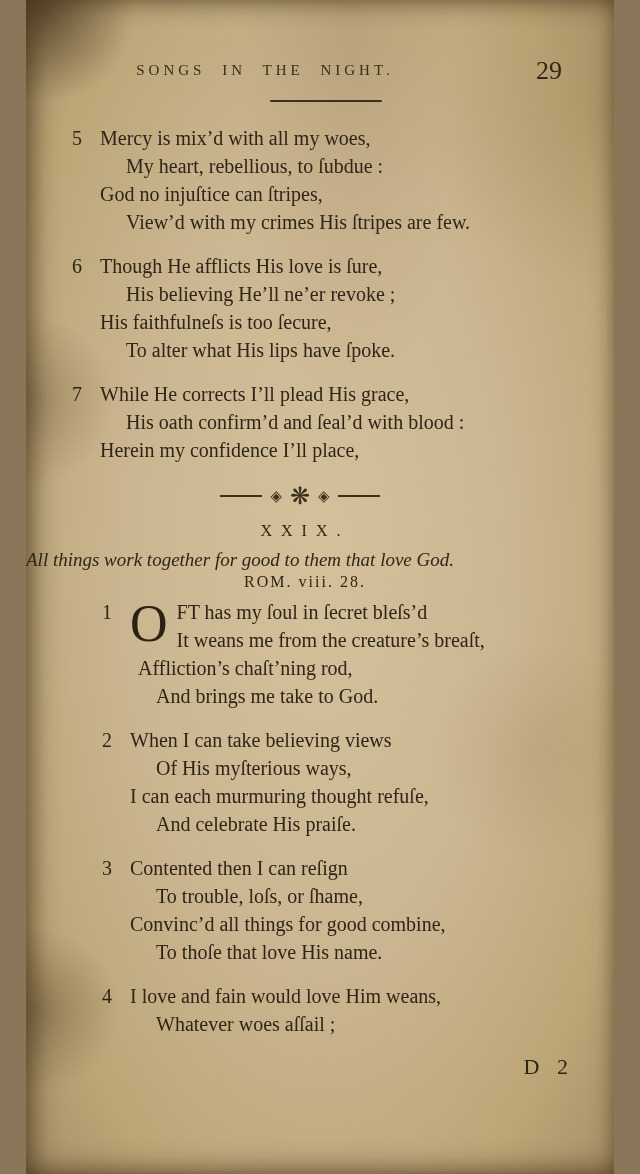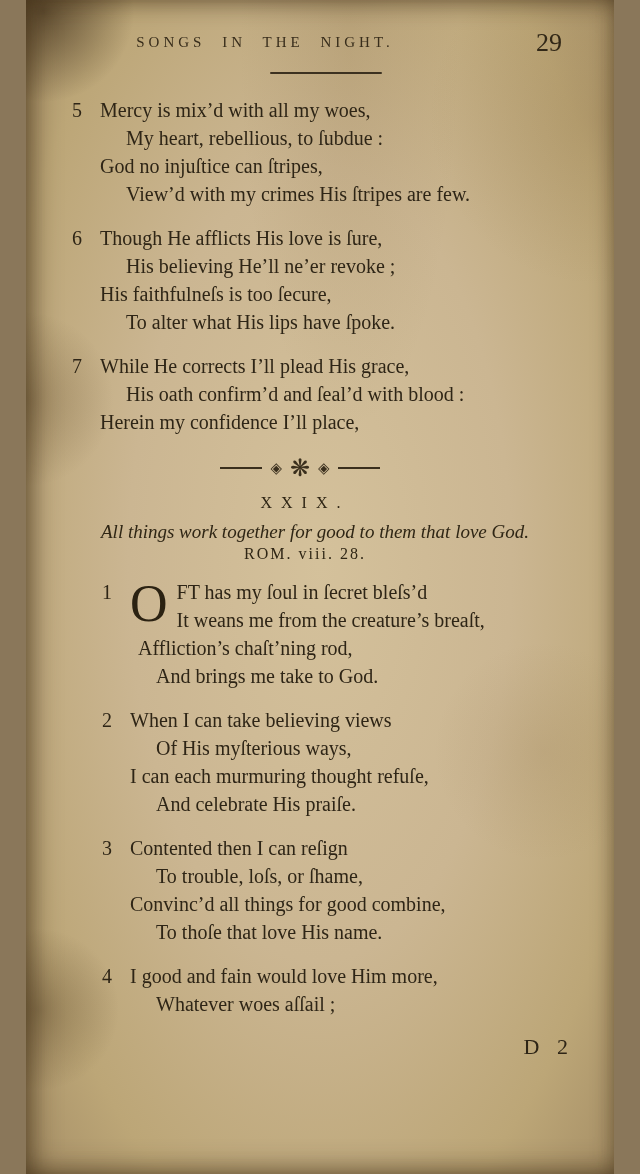--- a/index.html
+++ b/index.html
@@ -21,21 +21,21 @@
       radial-gradient(circle at 2% 86%, rgba(70,50,24,0.35), rgba(70,50,24,0) 7%),
       radial-gradient(circle at 97% 10%, rgba(125,95,52,0.18), rgba(125,95,52,0) 14%),
       radial-gradient(ellipse at 55% 4%, rgba(130,102,60,0.16), rgba(130,102,60,0) 24%),
       radial-gradient(circle at 88% 64%, rgba(135,105,60,0.14), rgba(135,105,60,0) 12%),
       radial-gradient(ellipse at 50% 48%, #d4c19b 0%, #cbb692 46%, #bca677 80%, #a68f66 100%);
     box-shadow:
       inset 16px 0 26px -8px rgba(55,38,16,0.50),
       inset -10px 0 22px -10px rgba(55,38,16,0.35),
       inset 0 14px 26px -12px rgba(55,38,16,0.40),
       inset 0 -16px 28px -12px rgba(55,38,16,0.45);
-    padding-top: 34px;
+    padding-top: 62px;
     box-sizing: border-box;
   }
 
   
   .running-head {
     position: relative;
     height: 26px;
   }
   .running-title {
     position: absolute;
@@ -116,33 +116,33 @@
 
   
   .hymn-number {
     text-align: center;
     font-size: 16px;
     letter-spacing: 9px;
     margin: 0 30px 8px 0;
     color: #2f2615;
   }
   .epigraph {
-    text-align: center;
+    text-align: left;
     font-style: italic;
     font-size: 19px;
     line-height: 24px;
     margin: 0 10px 0 0;
     color: #2f2615;
   }
   .reference {
     text-align: center;
     font-size: 16px;
     letter-spacing: 2px;
     line-height: 20px;
-    margin: 0 30px 14px 0;
+    margin: 0 30px 6px 0;
     color: #2f2615;
     font-family: Liberation Serif, serif;
   }
 
   
   .signature {
     text-align: right;
     font-size: 22px;
     letter-spacing: 6px;
     margin: 4px 40px 0 0;
@@ -234,21 +234,21 @@
         <div class="line">Contented then I can reſign</div>
         <div class="line indent">To trouble, loſs, or ſhame,</div>
         <div class="line">Convinc’d all things for good combine,</div>
         <div class="line indent">To thoſe that love His name.</div>
       </div>
     </div>
 
     <div class="stanza">
       <span class="stanza-num">4</span>
       <div class="verse">
-        <div class="line">I good and fain would love Him more,</div>
+        <div class="line">I love and fain would love Him weans,</div>
         <div class="line indent">Whatever woes aſſail ;</div>
       </div>
     </div>
 
   </section>
 
   <div class="signature">D 2</div>
 
 </div>
 

